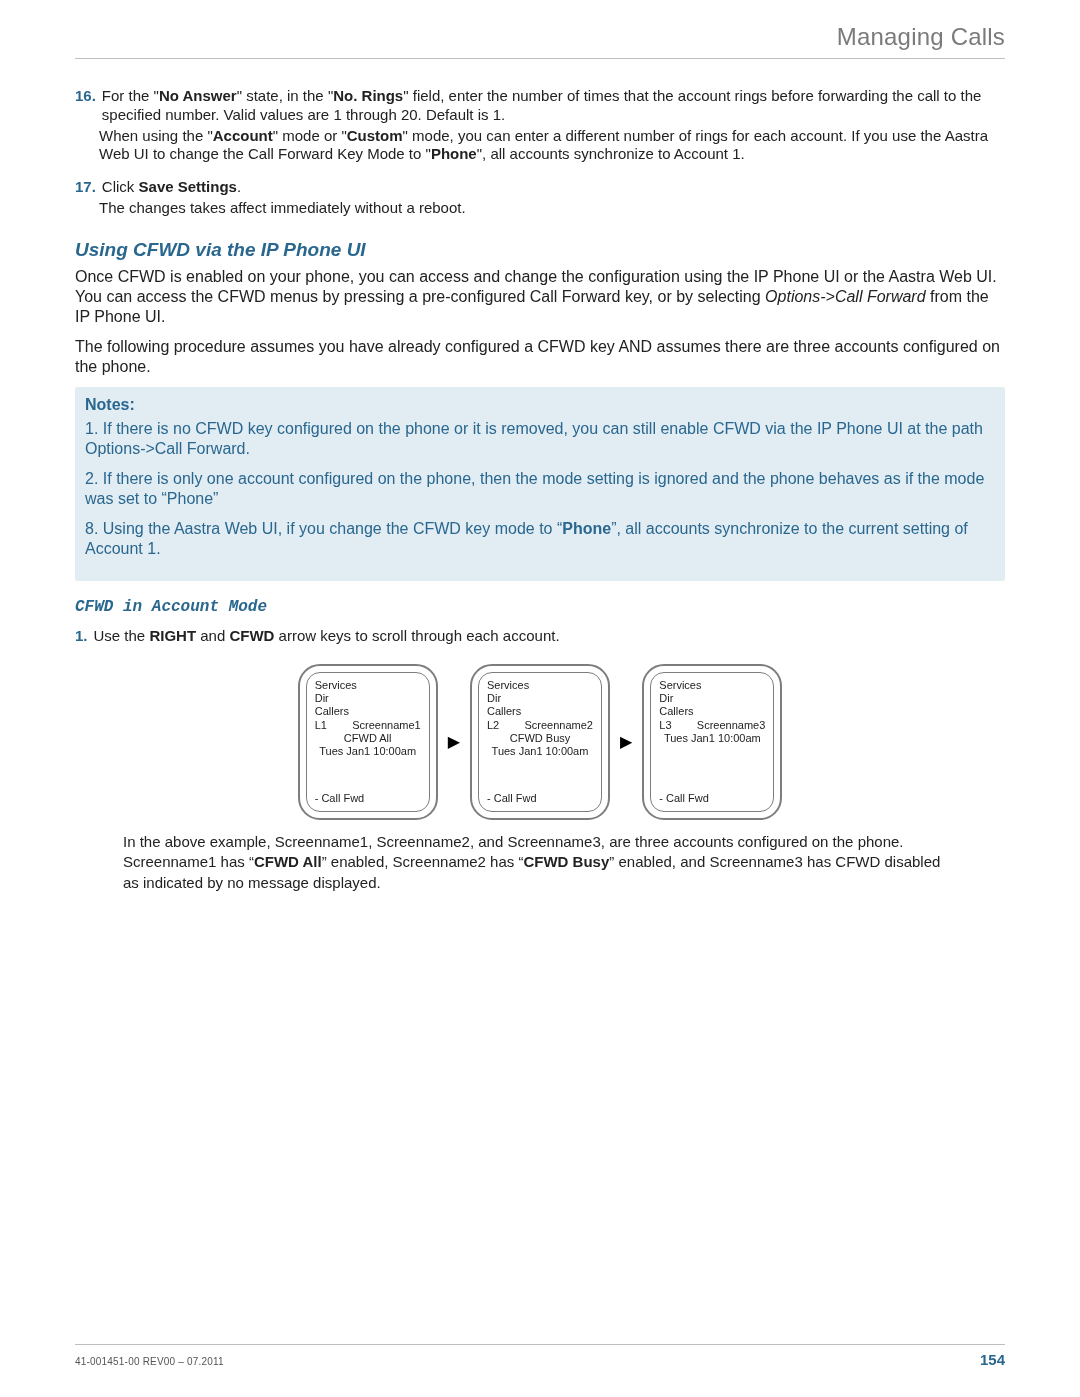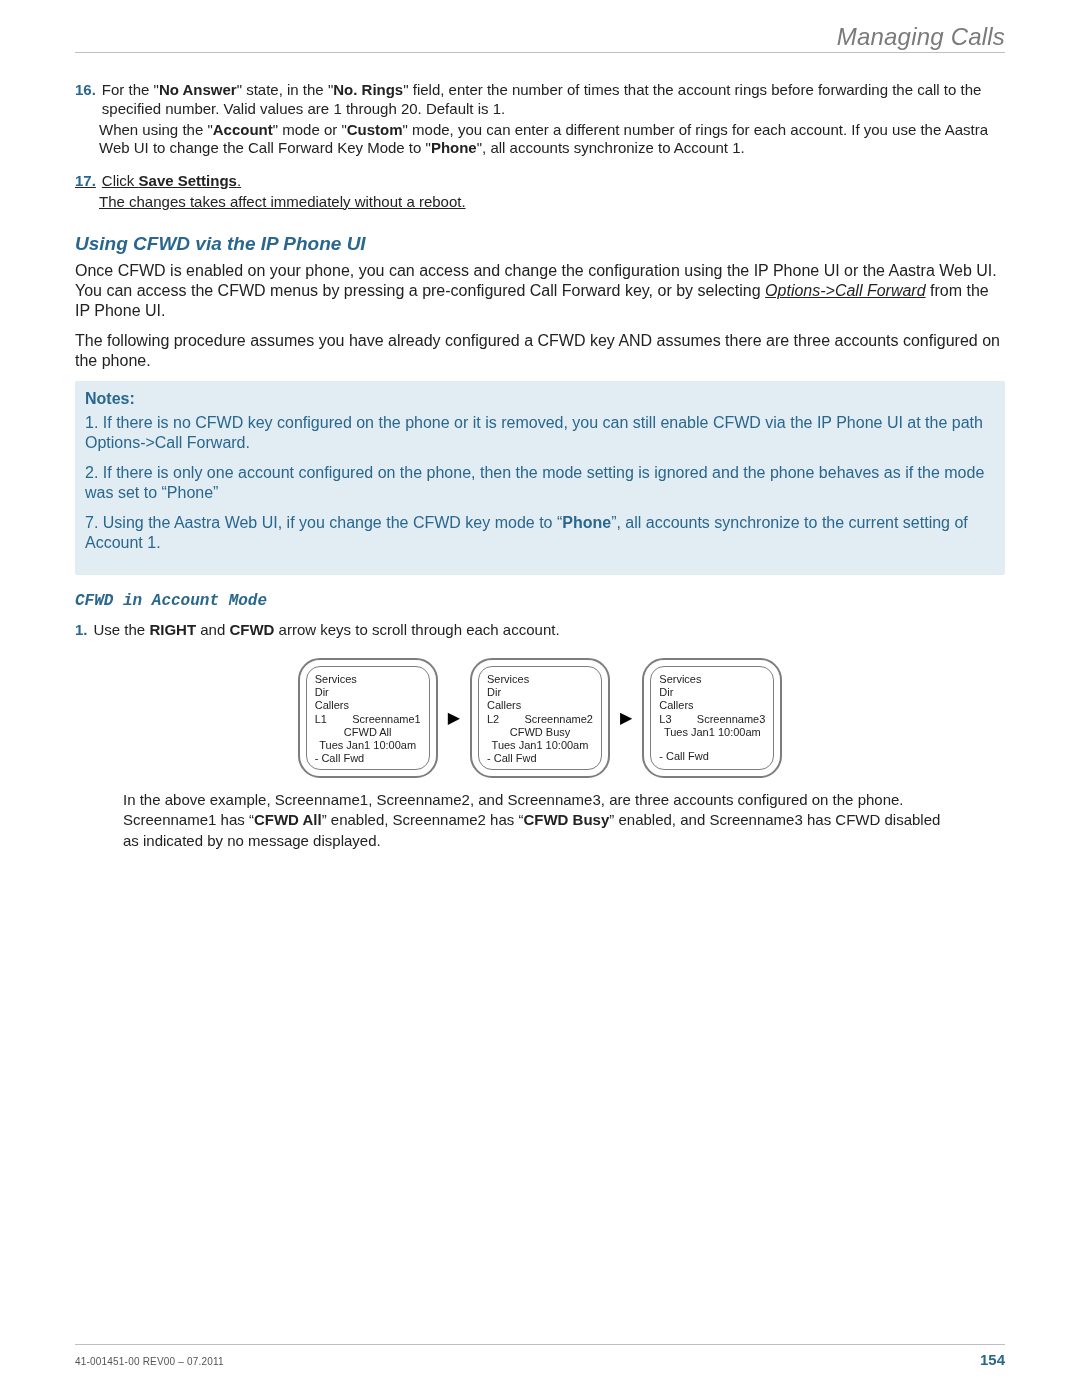--- a/index.html
+++ b/index.html
@@ -19,24 +19,24 @@
     line-height:1.25;
     box-sizing:border-box;
     position:relative;
   }
   .page{
     position:absolute;
     left:75px; right:75px; top:22px;
   }
   .running-head{
     text-align:right;
-    font-style:italic;
     color:#7a7a7a;
     font-size:24px;
     letter-spacing:.2px;
+    padding-bottom:6px;
     border-bottom:1px solid var(--rule);
     margin-bottom:28px;
   }
   .step{
     margin-top:4px;
   }
   .step .num{
     color:var(--accent);
     font-weight:700;
     font-size:15px;
@@ -60,21 +60,21 @@
     color:var(--accent);
     font-style:italic;
     font-weight:700;
     font-size:19px;
     margin:20px 0 6px;
   }
   p.body{
     font-size:16px;
     margin:6px 0 10px;
   }
-  .ital{font-style:italic;text-decoration:underline;}
+  .ital{font-style:italic;}
 
   .note-box{
     background:var(--note-bg);
     border-radius:2px;
     padding:8px 10px 12px;
     font-size:16px;
     color:var(--accent);
   }
   .note-box .label{
     font-weight:700;
@@ -94,21 +94,21 @@
 
   .screens{
     display:flex;
     align-items:center;
     justify-content:center;
     gap:8px;
     margin:18px 0 12px;
   }
   .phone{
     width:140px;
-    height:120px;
+    height:156px;
     border:2.5px solid #7d7d7d;
     border-radius:22px;
     position:relative;
     box-sizing:border-box;
   }
   .phone .inner{
     position:absolute;
     inset:6px;
     border:1px solid #7d7d7d;
     border-radius:14px;
@@ -167,21 +167,21 @@
       <span class="num">16.</span>
       <span class="body">
         <span>For the "</span><b class="k">No Answer</b><span>" state, in the "</span><b class="k">No. Rings</b><span>" field, enter the number of times that the account rings before forwarding the call to the specified number. Valid values are 1 through 20. Default is 1.</span>
       </span>
     </div>
     <div class="step-indent">
       <span>When using the "</span><b class="k">Account</b><span>" mode or "</span><b class="k">Custom</b><span>" mode, you can enter a different number of rings for each account. If you use the Aastra Web UI to change the Call Forward Key Mode to "</span><b class="k">Phone</b><span>", all accounts synchronize to Account 1.</span>
     </div>
   </div>
 
-  <div class="step" style="margin-top:14px;text-decoration:underline;">
+  <div class="step" style="margin-top:14px;">
     <div class="step-row">
       <span class="num">17.</span>
       <span class="body">
         <span>Click </span><b class="k">Save Settings</b><span>.</span>
       </span>
     </div>
     <div class="step-indent">The changes takes affect immediately without a reboot.</div>
   </div>
 
   <h2 class="section">Using CFWD via the IP Phone UI</h2>
@@ -189,21 +189,21 @@
   <p class="body">
     <span>Once CFWD is enabled on your phone, you can access and change the configuration using the IP Phone UI or the Aastra Web UI. You can access the CFWD menus by pressing a pre-configured Call Forward key, or by selecting </span><span class="ital">Options-&gt;Call Forward</span><span> from the IP Phone UI.</span>
   </p>
   <p class="body">The following procedure assumes you have already configured a CFWD key AND assumes there are three accounts configured on the phone.</p>
 
   <div class="note-box">
     <div class="label">Notes:</div>
     <p>1. If there is no CFWD key configured on the phone or it is removed, you can still enable CFWD via the IP Phone UI at the path Options-&gt;Call Forward.</p>
     <p>2. If there is only one account configured on the phone, then the mode setting is ignored and the phone behaves as if the mode was set to “Phone”</p>
     <p>
-      <span>7. Using the Aastra Web UI, if you change the CFWD key mode to “</span><b>Phone</b><span>”, all accounts synchronize to the current setting of Account 1.</span>
+      <span>8. Using the Aastra Web UI, if you change the CFWD key mode to “</span><b>Phone</b><span>”, all accounts synchronize to the current setting of Account 1.</span>
     </p>
   </div>
 
   <h3 class="sub">CFWD in Account Mode</h3>
 
   <div class="step">
     <div class="step-row">
       <span class="num">1.</span>
       <span class="body">
         <span>Use the </span><b class="k">RIGHT</b><span> and </span><b class="k">CFWD</b><span> arrow keys to scroll through each account.</span>

